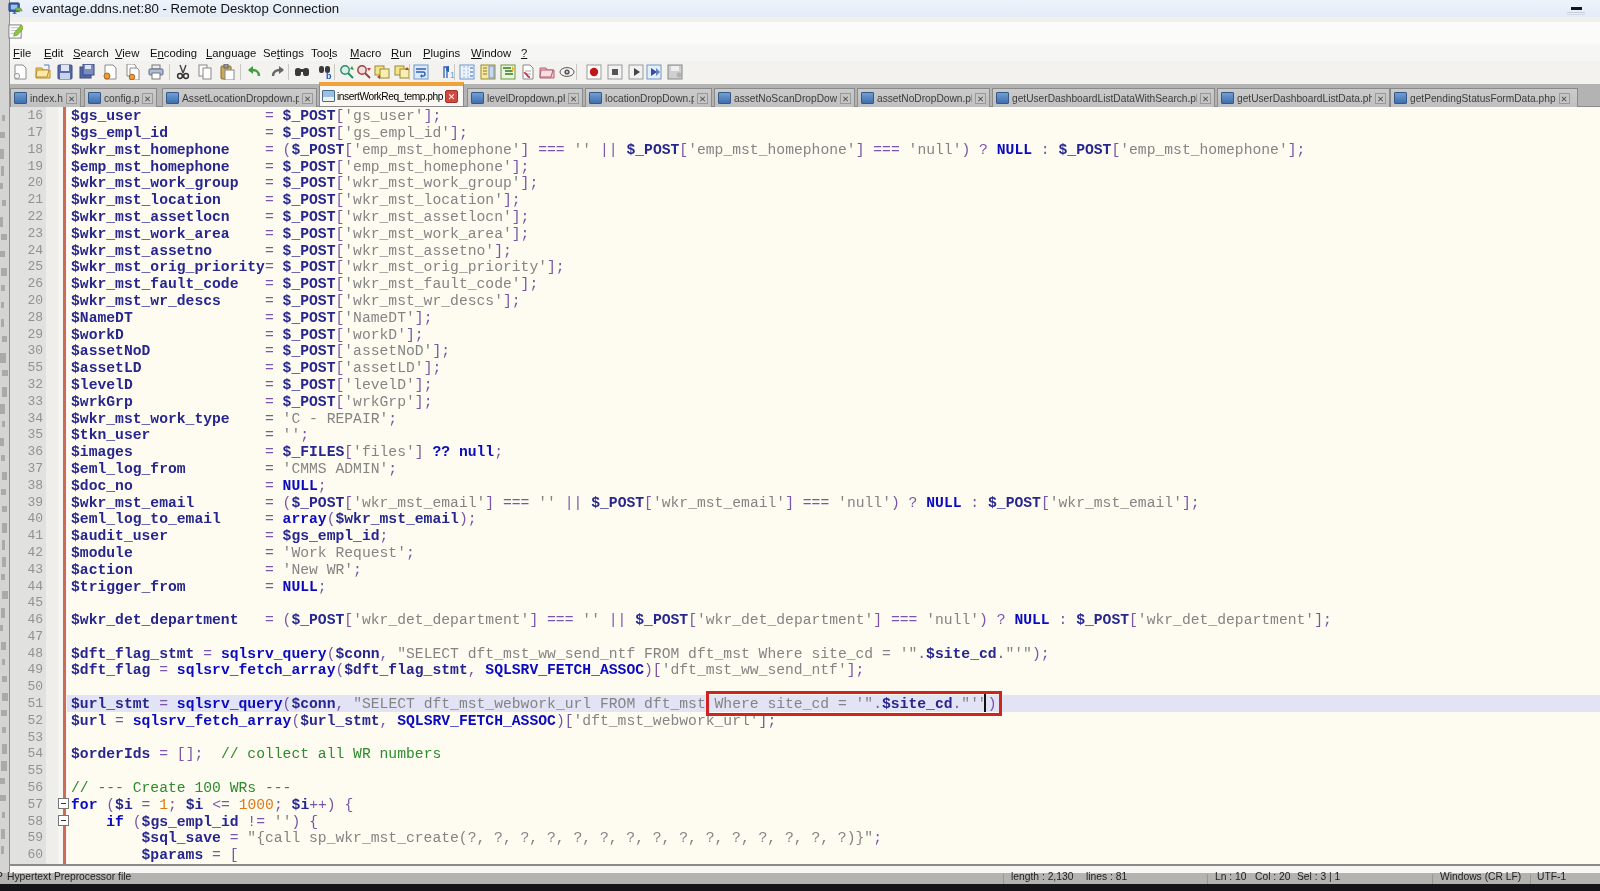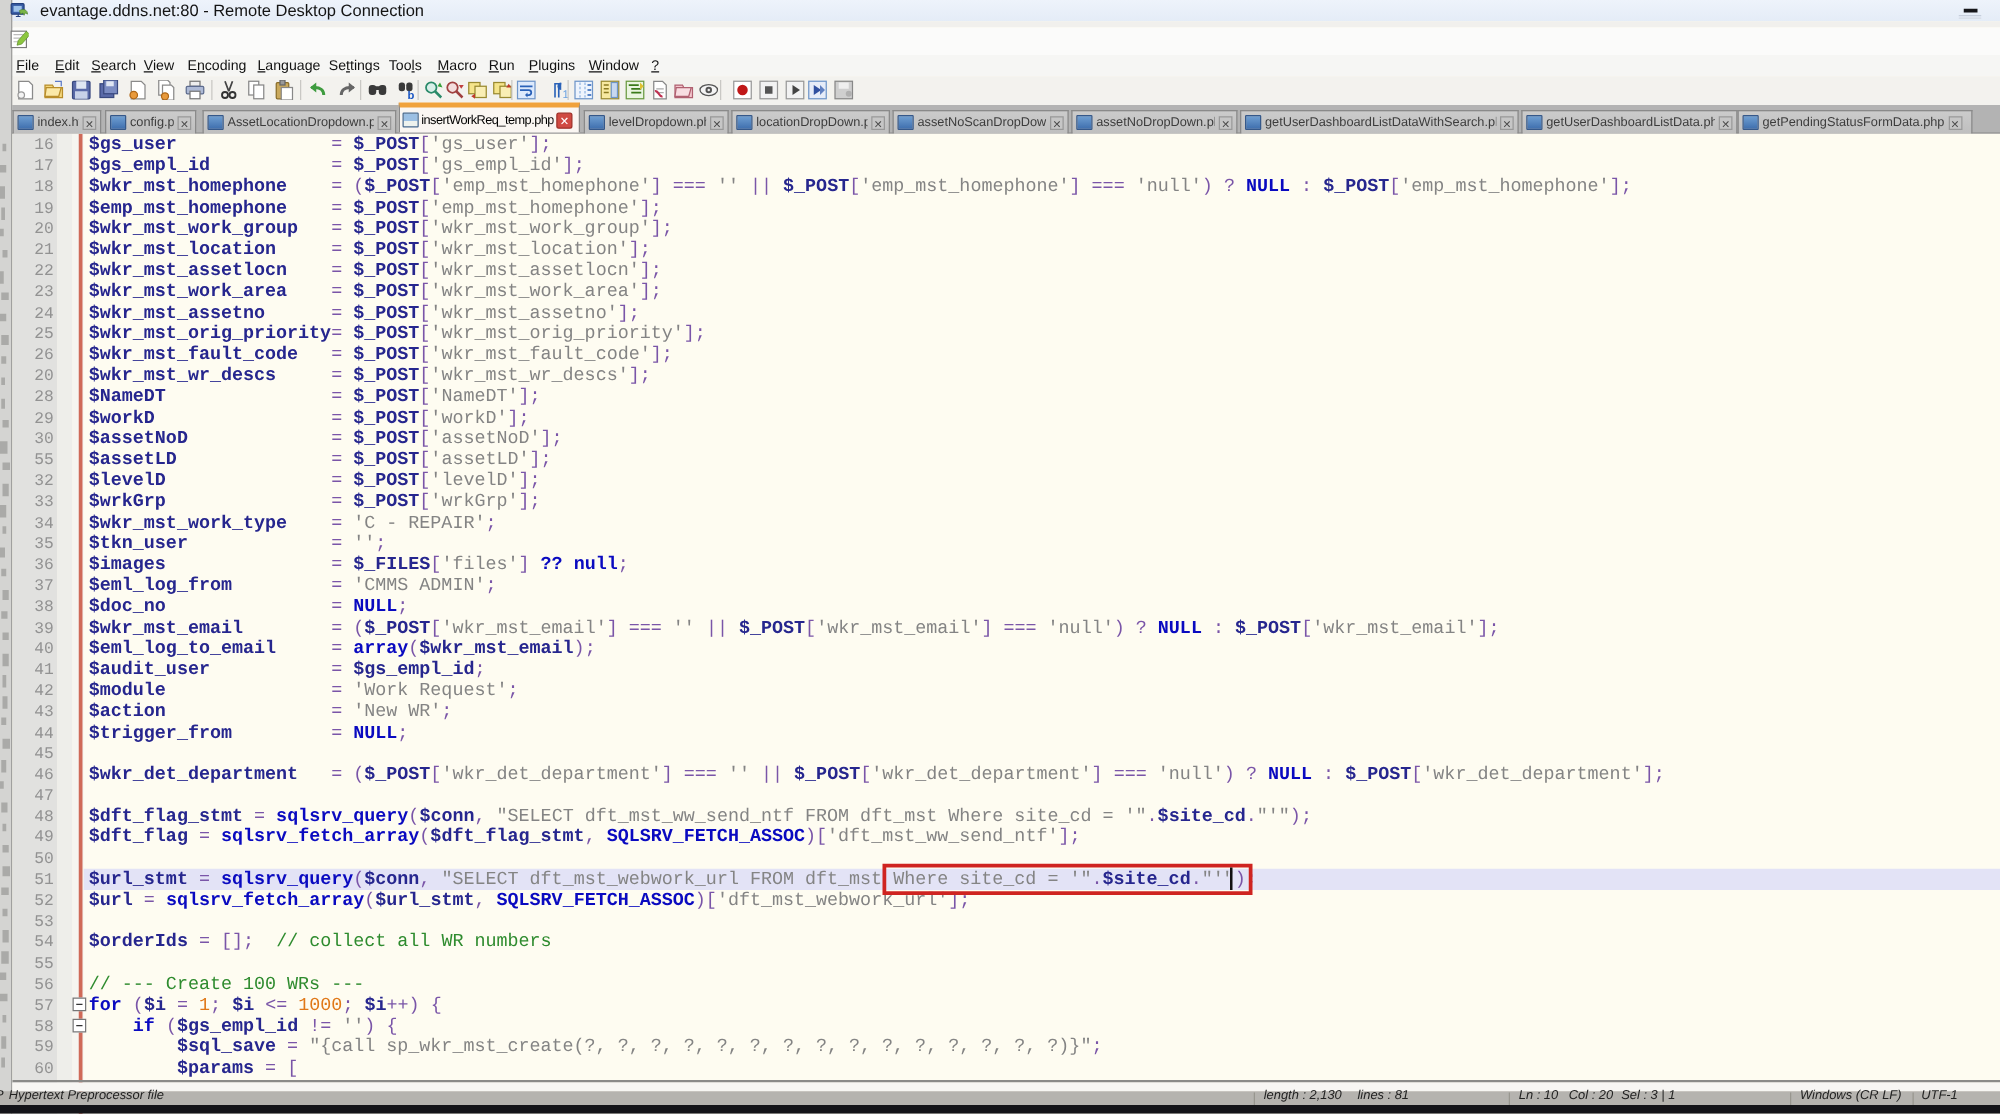--- a/index.html
+++ b/index.html
@@ -64,21 +64,21 @@
 #redbox { position:absolute; left:696px; top:584.0px; width:296px; height:25px; border:3px solid #cf2420; z-index:5; }
 #caret { position:absolute; left:974px; top:587.0px; width:2px; height:18px; background:#111; z-index:6; }
 .fold { position:absolute; left:48px; width:11px; height:11px; background:#fff; border:1px solid #777; z-index:4; }
 .fold:after { content:""; position:absolute; left:2px; top:4px; width:5px; height:1px; background:#333; }
 
 
 #hsb { left:10px; top:864px; width:1590px; height:2px; background:#8a8a88; }
 #sb1 { left:10px; top:866px; width:1590px; height:7px; background:#f7f6f3; }
 #sb2 { left:0px; top:873px; width:1600px; height:11px; background:#b5b3af; }
 #statustext { position:absolute; left:0; top:871px; width:1600px; height:12px; font-size:10.3px; color:#222; }
-#statustext span { position:absolute; top:0; white-space:nowrap;font-style:italic; }
+#statustext span { position:absolute; top:0; white-space:nowrap; }
 #taskbar { left:0; top:884px; width:1600px; height:7px; background:#141419; }
 </style></head><body>
 
 <div class="abs" id="strip">
     <div class="sp" style="top:115px;height:6px;width:3px;left:2px"></div>
 <div class="sp" style="top:132px;height:6px;width:5px;left:0px"></div>
 <div class="sp" style="top:149px;height:10px;width:4px;left:0px"></div>
 <div class="sp" style="top:166px;height:10px;width:3px;left:1px"></div>
 <div class="sp" style="top:183px;height:6px;width:3px;left:0px"></div>
 <div class="sp" style="top:200px;height:6px;width:4px;left:2px"></div>

